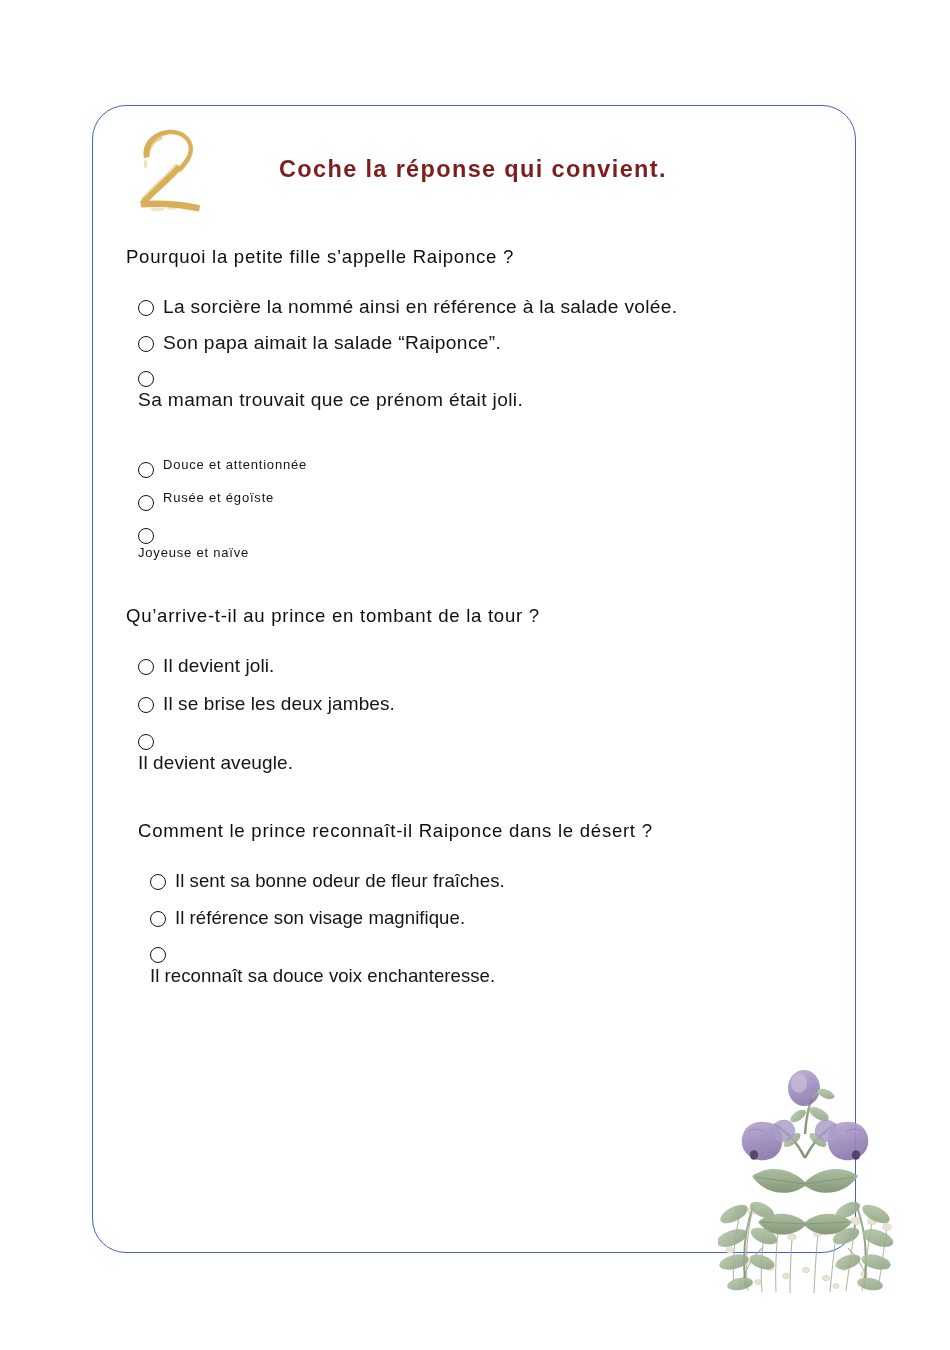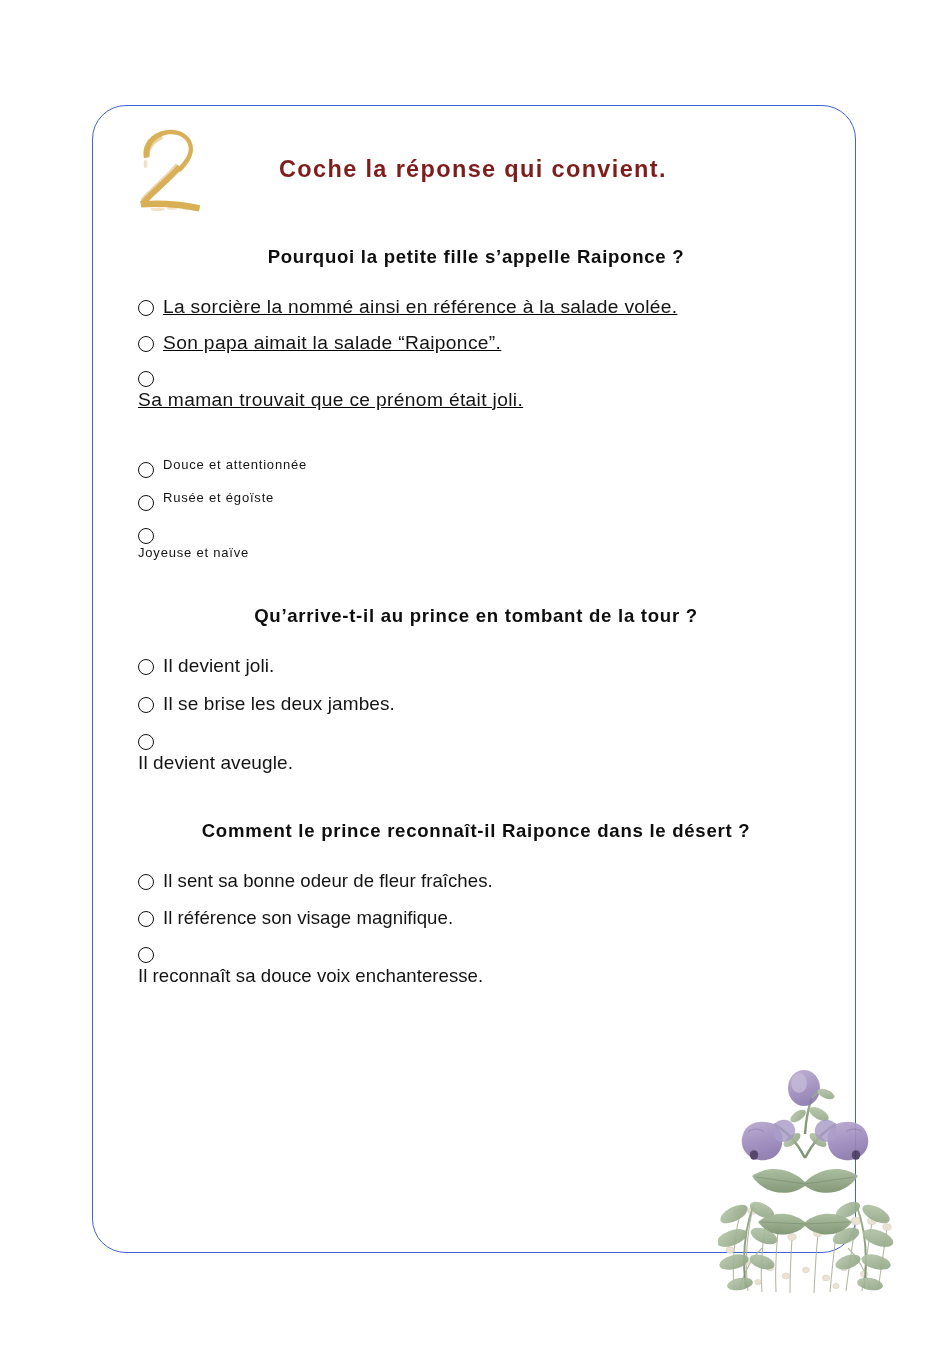--- a/index.html
+++ b/index.html
@@ -73,31 +73,30 @@
 
   
   #questions-list {
     position: absolute;
     left: 33px;
     top: 140px;
     width: 700px;
   }
 
   .question-block { margin-bottom: 37px; }
-  .question-block:last-child { margin-bottom: 0; }
+  .question-block:last-child { margin-bottom: 0; margin-left: 12px; }
 
   .question-prompt {
     font-family: "Liberation Sans", sans-serif;
     font-size: 18.6px;
-    font-weight: 700;
+    font-weight: 400;
     letter-spacing: 0.72px;
     color: #0e0e0e;
     margin: 0 0 26px 0;
     white-space: nowrap;
-    text-align: center;
   }
 
   .answer-options { margin: 0; padding: 0; list-style: none; }
 
   .answer-option {
     display: flex;
     align-items: flex-start;
     margin: 0 0 8px 12px;
     font-family: "Liberation Sans", sans-serif;
     font-size: 19px;
@@ -116,21 +115,21 @@
     border-radius: 50%;
     background: transparent;
     margin-top: 6px;
     margin-right: 9px;
   }
 
   .answer-text { flex: 1 1 auto; display: block; }
 
   
   .q1 .answer-option { margin-bottom: 9px; }
-  .q1 .answer-options { max-width: 700px; text-decoration: underline; }
+  .q1 .answer-options { max-width: 700px; }
   .answer-text.justified {
     text-align: justify;
     text-align-last: left;
     max-width: 690px;
     letter-spacing: 0.3px;
   }
 
   
   .q1 .answer-option { font-size: 19.2px; }
   .q2 { margin-top: 42px; }

